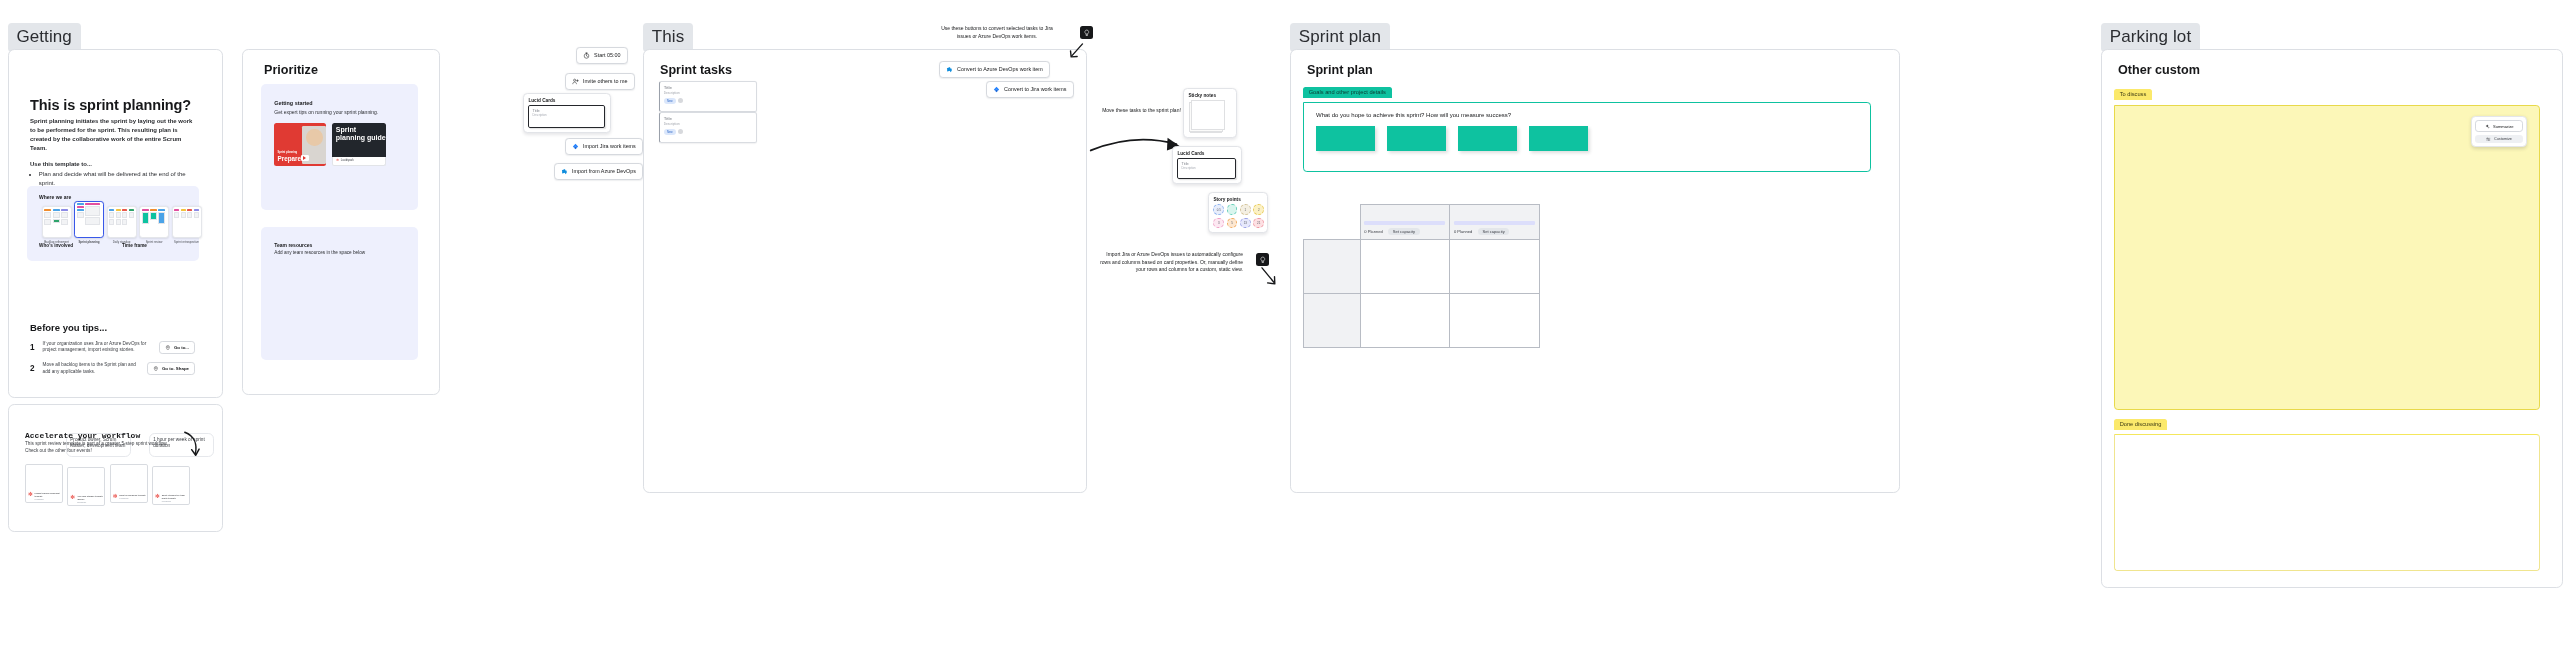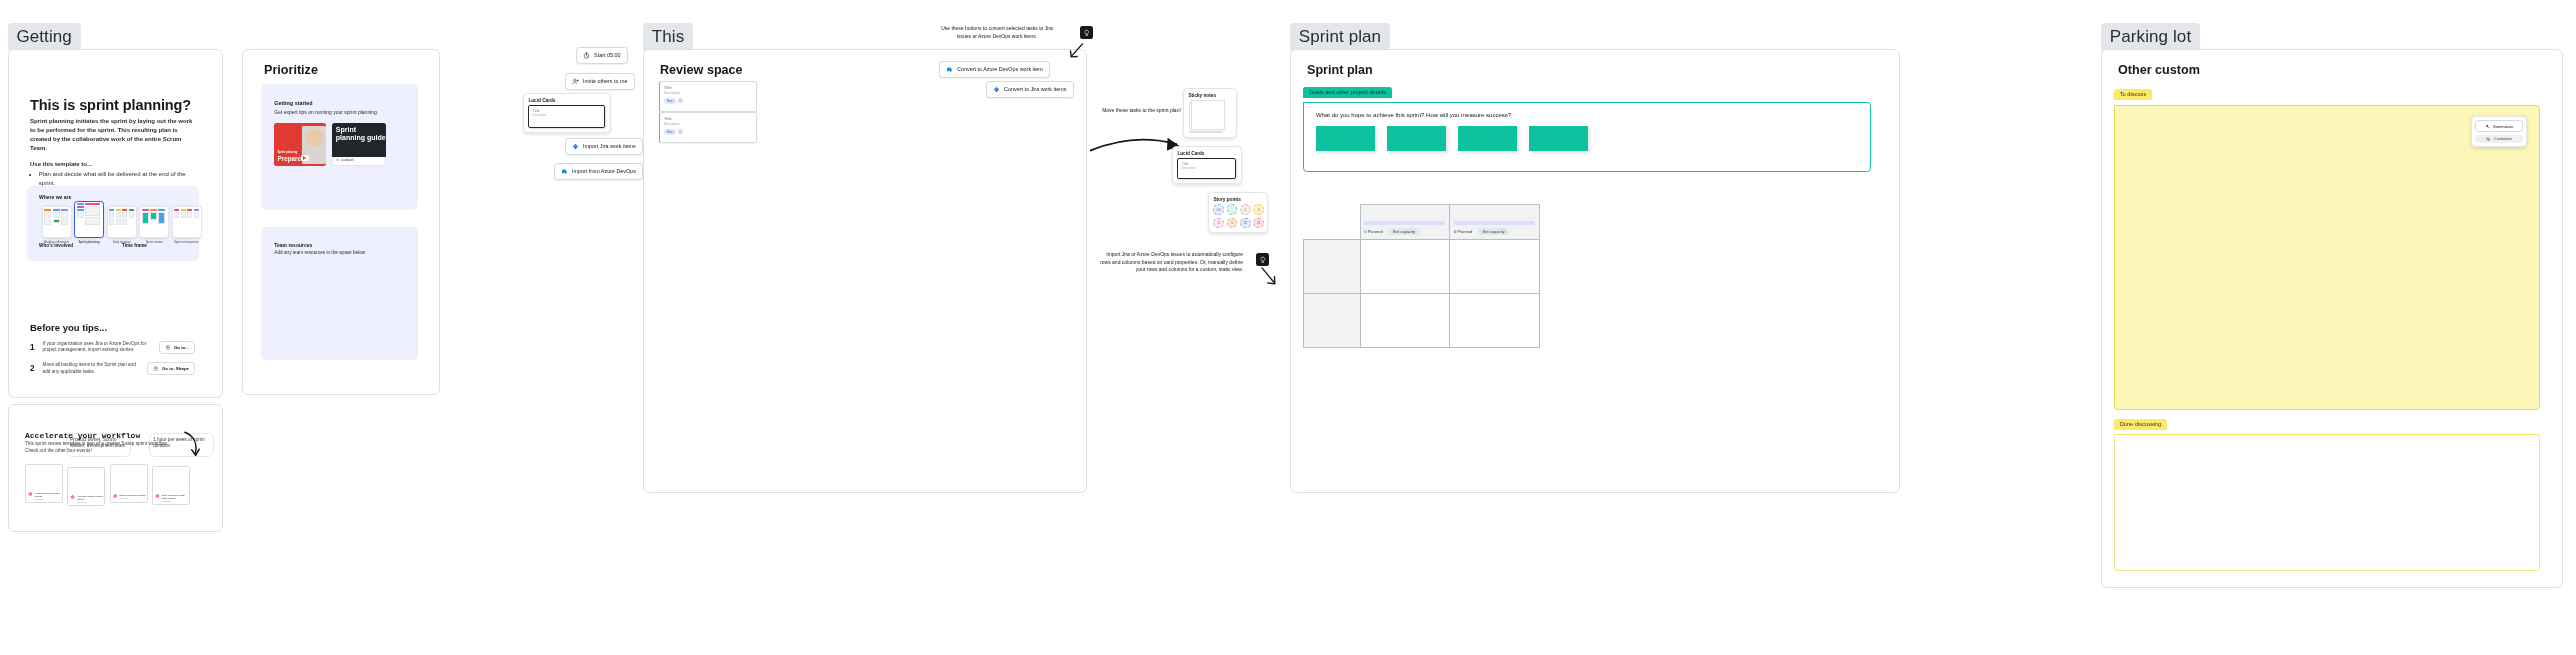--- a/index.html
+++ b/index.html
@@ -386,21 +386,21 @@
   <div class="chip" style="left:554px;top:163px;">
     <svg class="ico" viewBox="0 0 16 16">
         <path d="M2 5.2 9.4 2v3.1l3.6 1.2v5.1L9.4 14V10.9L2.6 12.4V6.6z" fill="#0f8ddd"></path>
       </svg>
     <span>Import from Azure DevOps</span>
   </div>
 
   <div class="section-tab" style="left:643px;top:23px;">This</div>
   <div class="section" style="left:643px;top:49px;width:442px;height:442px;"></div>
 
-  <div style="position:absolute;left:660px;top:63px;font-size:12.6px;font-weight:700;">Review space</div>
+  <div style="position:absolute;left:660px;top:63px;font-size:12.6px;font-weight:700;">Sprint tasks</div>
 
   <div class="task" style="position:absolute;left:659px;top:81px;width:88px;height:23px;">
     <div class="tt">Title</div>
     <div class="td">Description</div>
     <div class="row">
       <span class="pill">New</span>
       <span class="dot"></span>
     </div>
   </div>
   <div class="task" style="position:absolute;left:659px;top:112px;width:88px;height:23px;">

